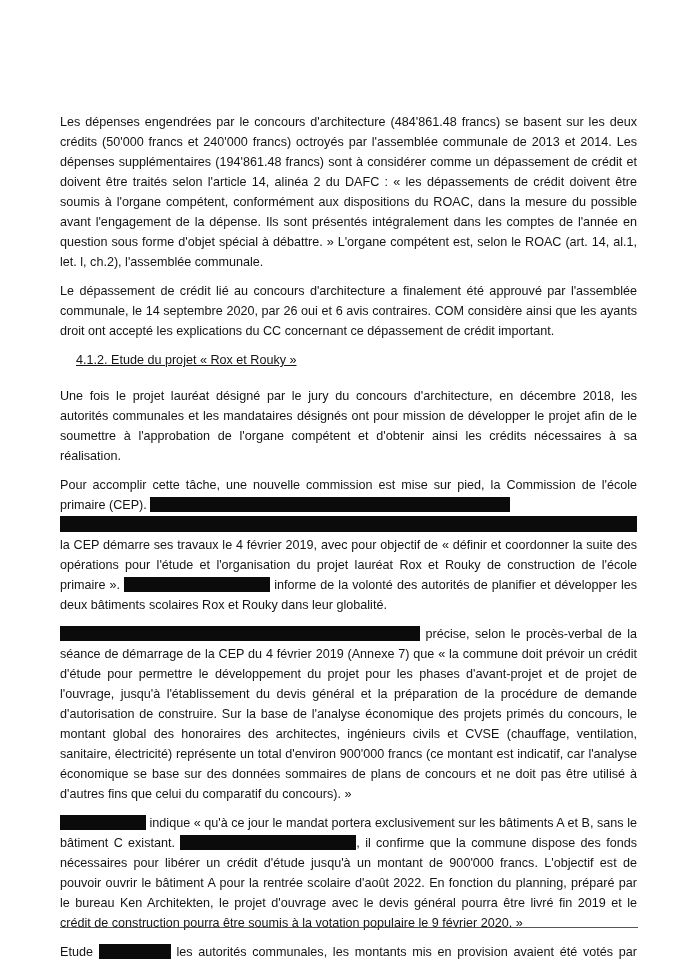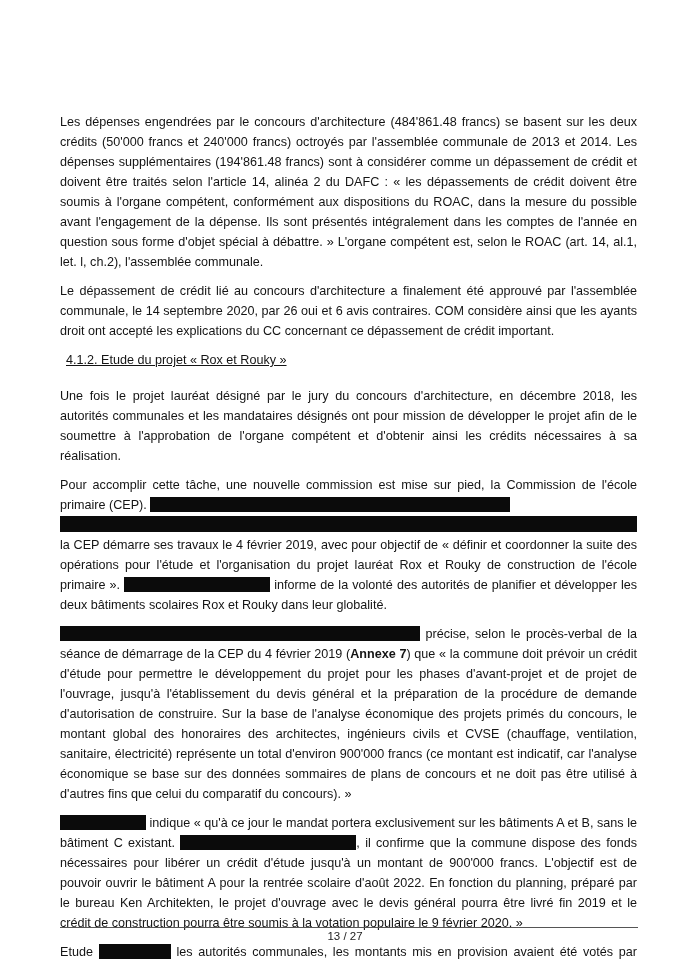--- a/index.html
+++ b/index.html
@@ -12,31 +12,31 @@
     }
     .content {
       position: absolute; left: 60px; top: 112px; width: 577px;
     }
     p {
       margin: 0 0 9px 0;
       line-height: 20px;
       text-align: justify;
     }
     h4 {
-      margin: 0 0 16px 6px;
+      margin: 0 0 16px 16px;
       font-weight: normal; font-size: 12.6px;
       text-decoration: underline;
       line-height: 20px;
     }
     .redact {
       display: inline-block; background: #0b0b0b; height: 15px;
       vertical-align: -3px;
     }
     .redact-line { display: block; background: #0b0b0b; height: 16px; margin: 1px 0 3px 0; }
-    b { font-weight: bold; }
+    b { font-weight: normal; }
     .footer-rule {
       position: absolute; left: 60px; top: 927px; width: 578px;
       border-top: 1px solid #555;
     }
     .page-num {
       position: absolute; left: 0; width: 690px; top: 930px;
       text-align: center; font-size: 11.5px; color: #222;
     }
   </style>
 </head>
@@ -65,14 +65,13 @@
       <span>indique « qu'à ce jour le mandat portera exclusivement sur les bâtiments A et B, sans le bâtiment C existant.</span>
       <span class="redact" style="width:176px;"></span><span>, il confirme que la commune dispose des fonds nécessaires pour libérer un crédit d'étude jusqu'à un montant de 900'000 francs. L'objectif est de pouvoir ouvrir le bâtiment A pour la rentrée scolaire d'août 2022. En fonction du planning, préparé par le bureau Ken Architekten, le projet d'ouvrage avec le devis général pourra être livré fin 2019 et le crédit de construction pourra être soumis à la votation populaire le 9 février 2020. »</span>
     </p>
     <p>
       <span>Etude</span>
       <span class="redact" style="width:72px;"></span>
       <span>les autorités communales, les montants mis en provision avaient été votés par l'assemblée communale, affectés spécifiquement au projet, et pouvaient être utilisés jusqu'à</span>
     </p>
   </div>
   <div class="footer-rule"></div>
-  <div class="page-num">13 / 27</div>
 </div>
 
 </body></html>

